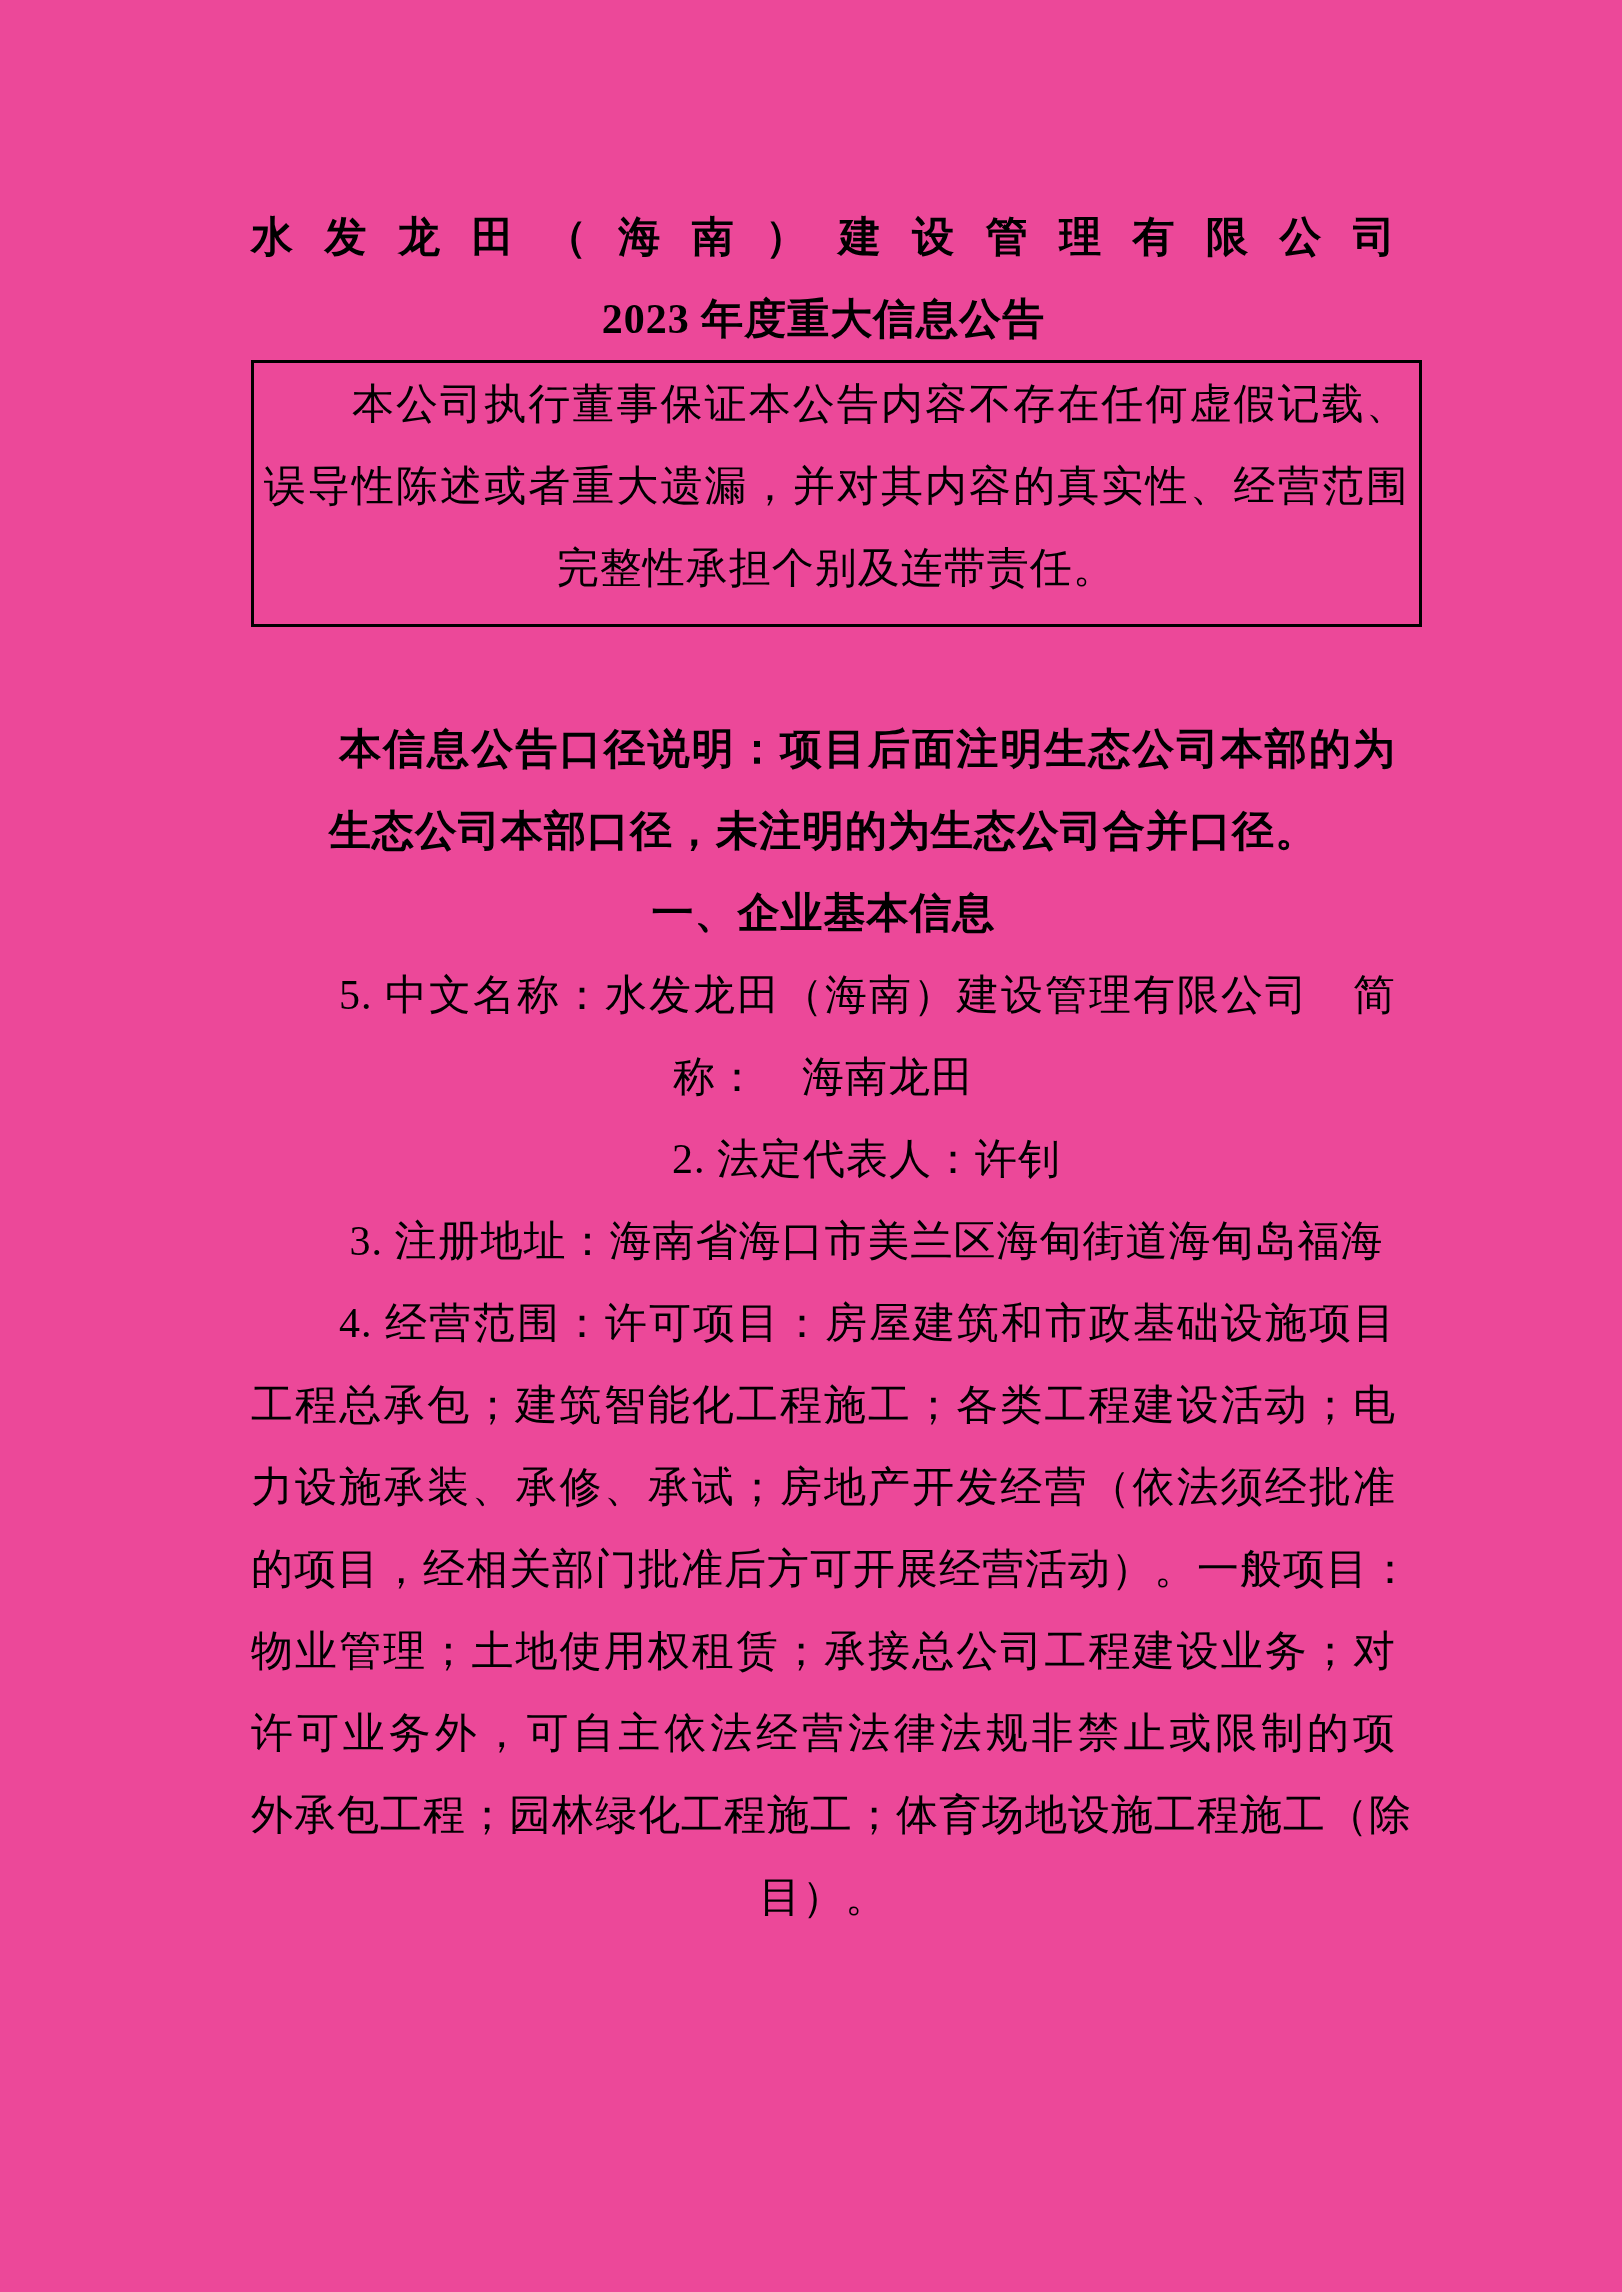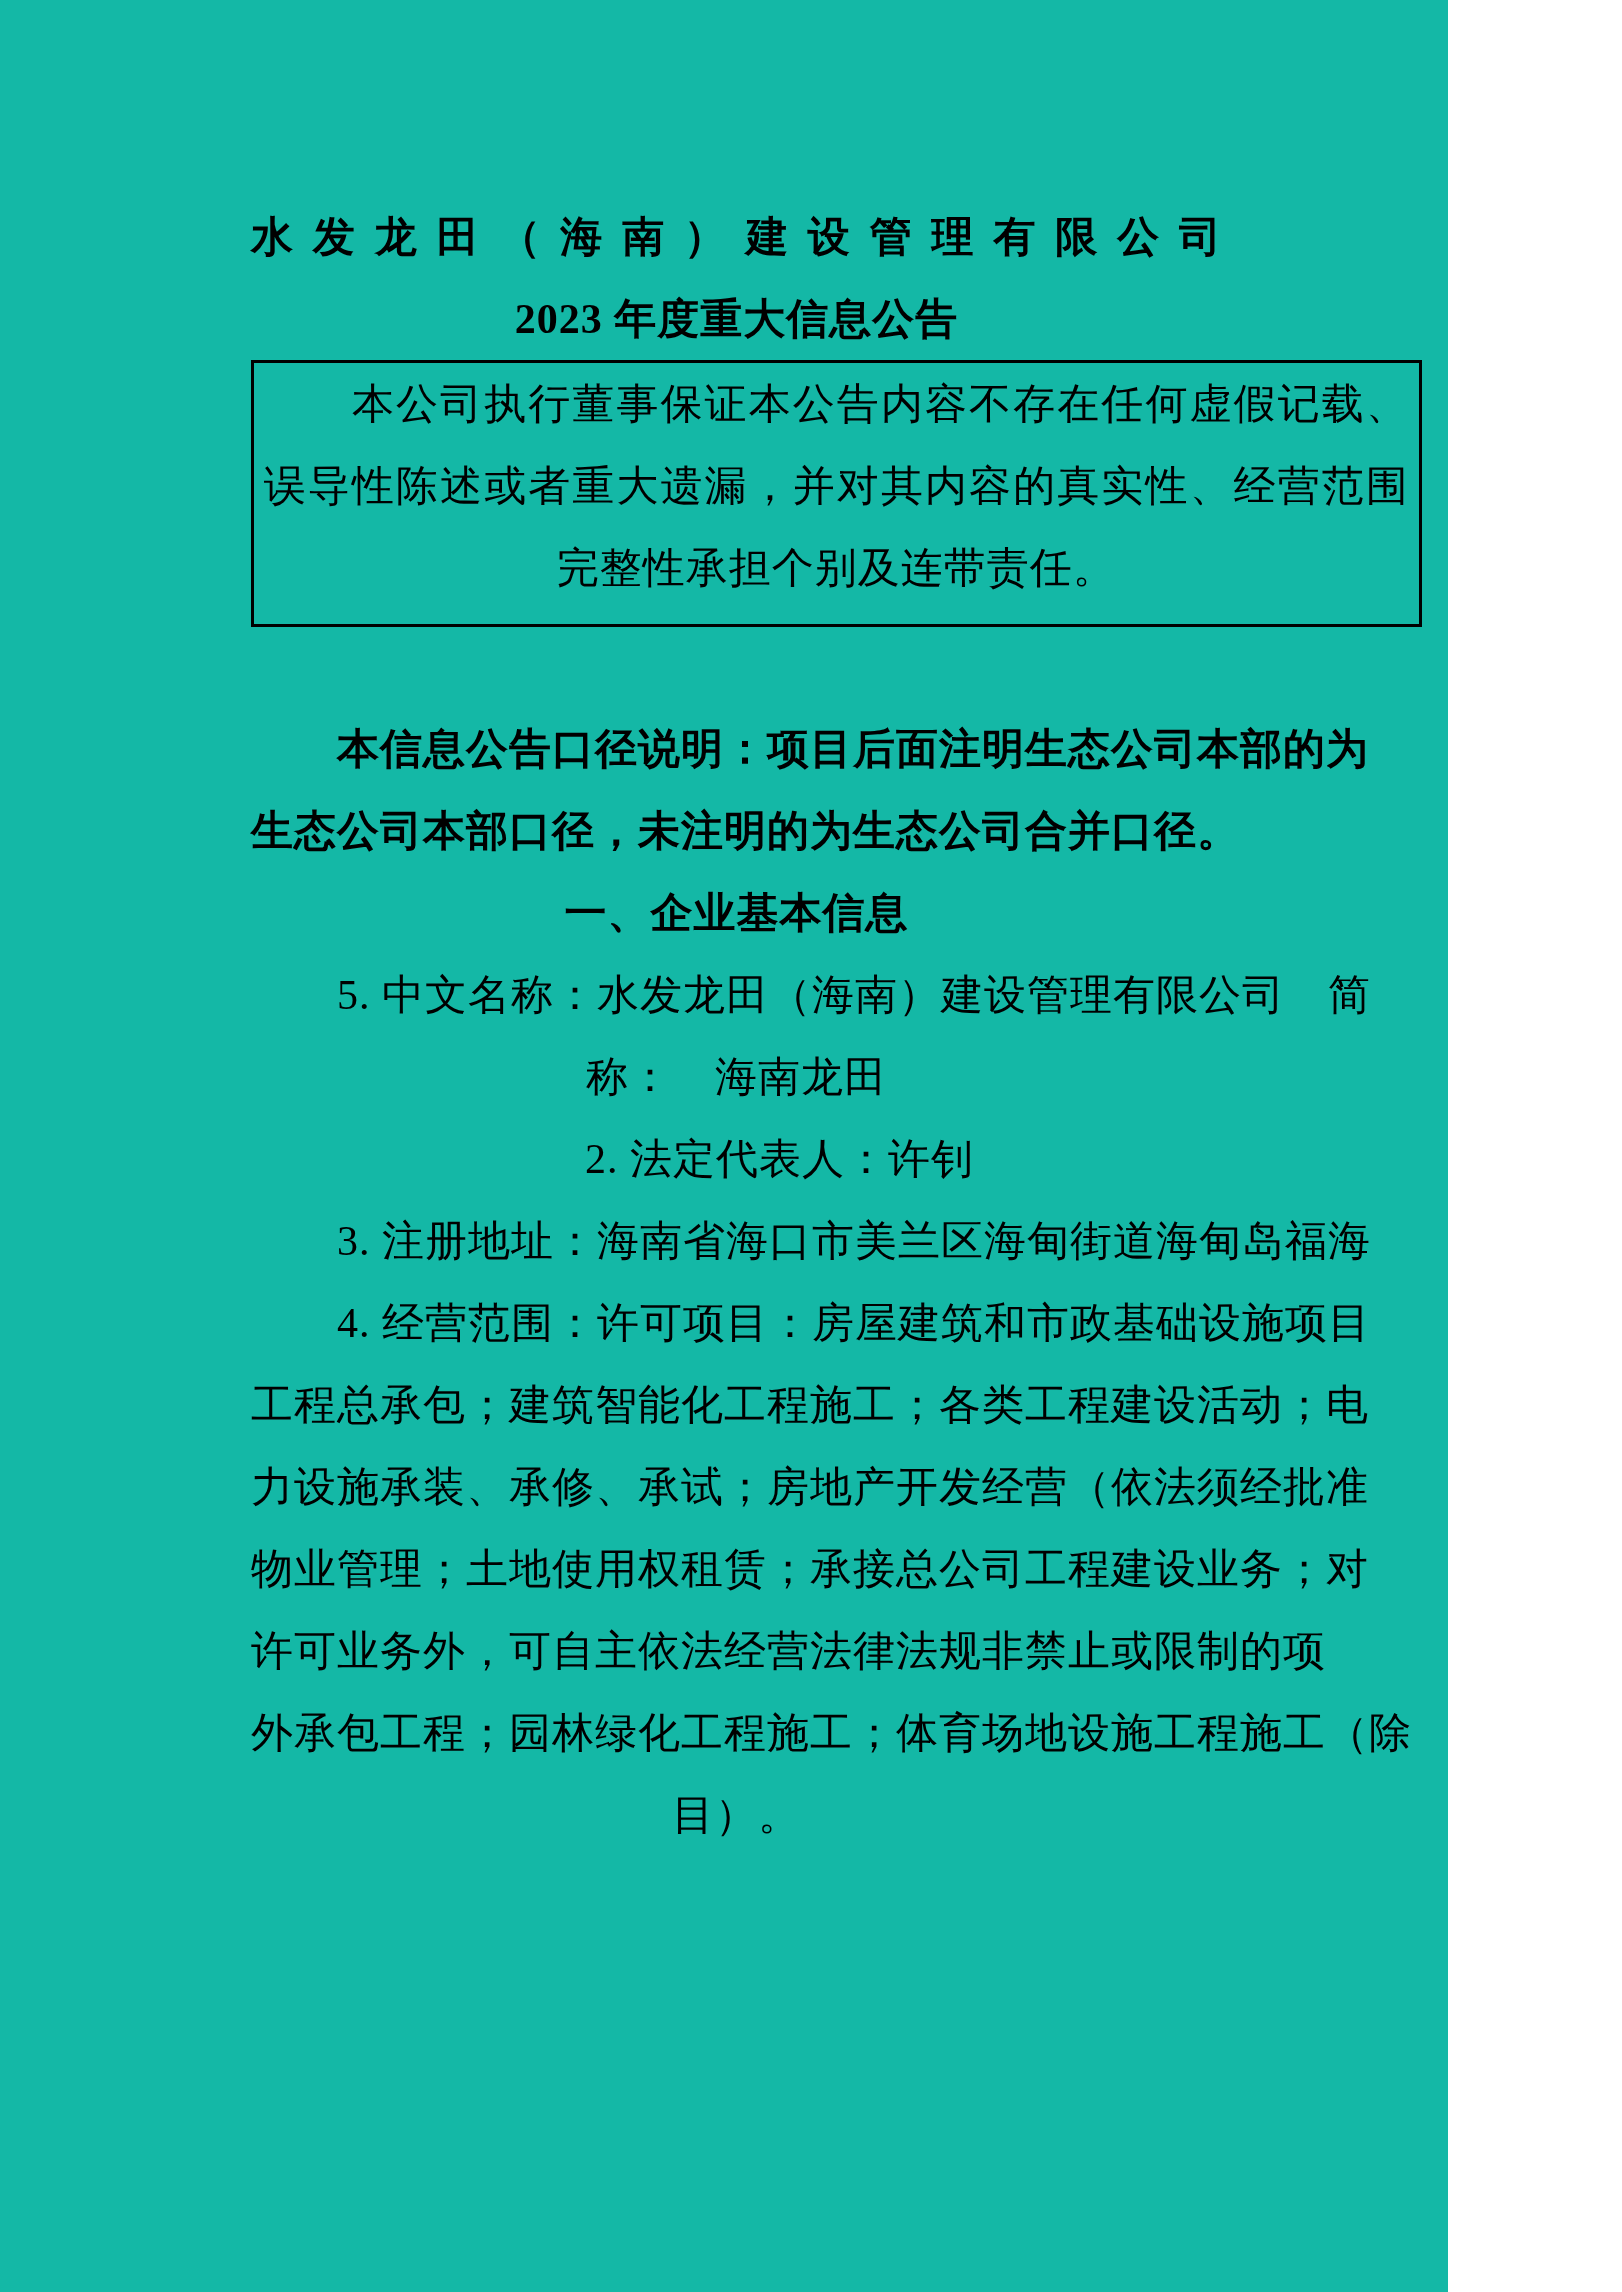--- a/index.html
+++ b/index.html
@@ -3,23 +3,23 @@
 <meta charset="utf-8">
 <style>
   html, body { margin: 0; padding: 0; }
   body {
     background: #ffffff;
     font-family: "Liberation Serif", "DejaVu Serif", serif;
     color: #000000;
   }
   .page {
     position: relative;
-    width: 1448px;
+    width: 1622px;
     height: 2293px;
-    background: #14b8a6;
+    background: #ec4899;
     box-sizing: border-box;
     padding: 196px 226px 0 251px;
     overflow: hidden;
   }
   .titles {
     text-align: center;
     font-weight: bold;
     font-size: 45px;
     line-height: 93px;
     letter-spacing: 2px;
@@ -90,20 +90,21 @@
   <div class="para">
 
   <div class="line">　　3. 注册地址：海南省海口市美兰区海甸街道海甸岛福海</div>
     </div>
 
   <div class="para">
 
   <div class="line">　　4. 经营范围：许可项目：房屋建筑和市政基础设施项目</div>
       <div class="line">工程总承包；建筑智能化工程施工；各类工程建设活动；电</div>
       <div class="line">力设施承装、承修、承试；房地产开发经营（依法须经批准</div>
+      <div class="line">的项目，经相关部门批准后方可开展经营活动）。一般项目：</div>
       <div class="line">物业管理；土地使用权租赁；承接总公司工程建设业务；对</div>
       <div class="line">许可业务外，可自主依法经营法律法规非禁止或限制的项</div>
       <div class="line">外承包工程；园林绿化工程施工；体育场地设施工程施工（除</div>
       <div class="line">目）。</div>
     </div>
 
 </div>
 
 
 </body></html>

